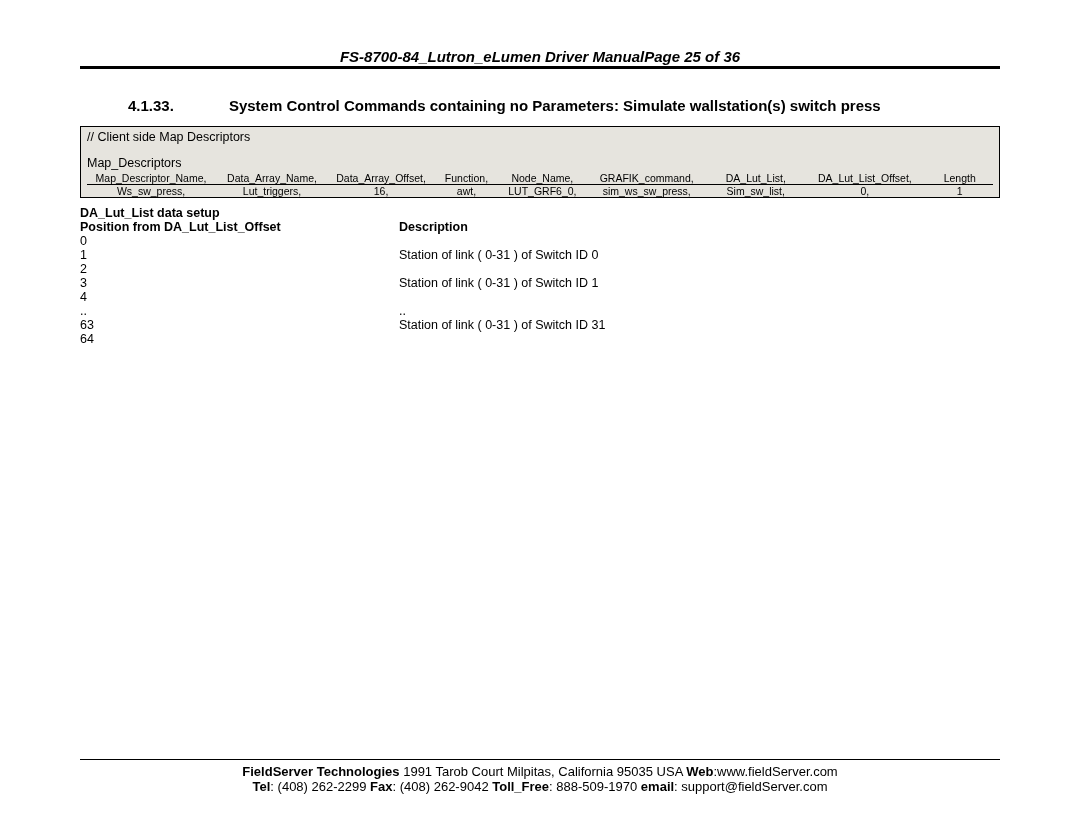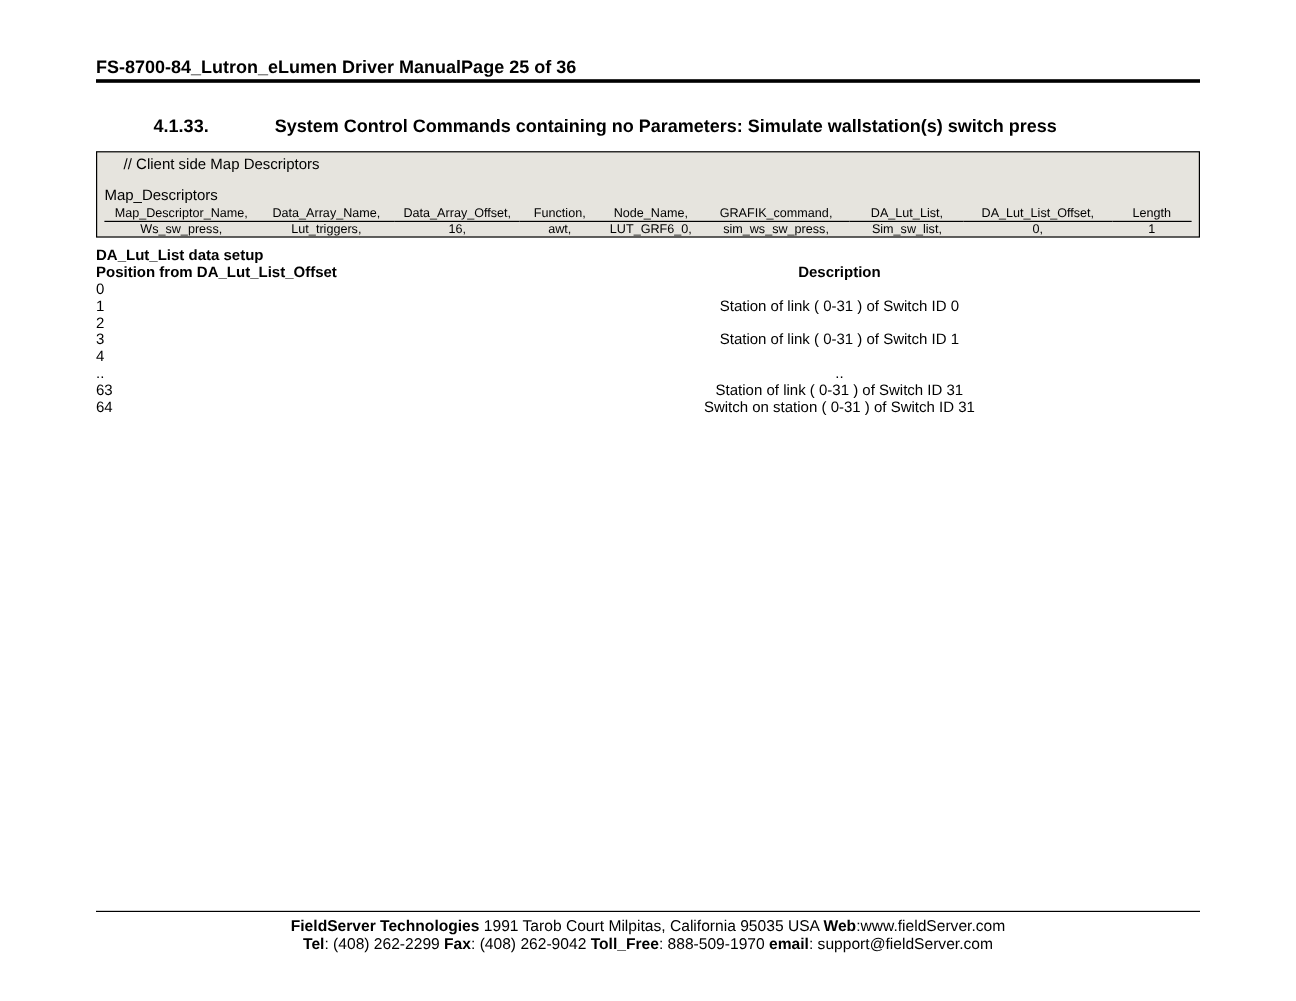--- a/index.html
+++ b/index.html
@@ -11,24 +11,25 @@
   }
   .page {
     width: 1080px;
     height: 834px;
     box-sizing: border-box;
     padding: 48px 80px 40px 80px;
     position: relative;
   }
   .header-row {
     display: flex;
-    justify-content: flex-start;
+    justify-content: center;
     font-weight: bold;
     font-size: 15px;
     margin-bottom: 1px;
+    font-style: italic;
   }
   .header-rule {
     border: none;
     border-top: 3px solid #000;
     margin: 0 0 28px 0;
   }
   .section-heading {
     font-weight: bold;
     font-size: 15px;
     margin: 0 0 12px 0;
@@ -38,21 +39,21 @@
     margin-left: 48px;
     margin-right: 55px;
   }
   .map-box {
     border: 1px solid #000;
     background: #e6e4de;
     padding: 3px 6px 0px 6px;
     font-size: 12px;
   }
   .map-comment {
-    margin: 0 0 12px 16px;
+    margin: 0 0 12px 0;
     font-size: 12.5px;
   }
   .map-title {
     margin: 0 0 2px 0;
     font-size: 12.5px;
   }
   .map-table {
     width: 100%;
     border-collapse: collapse;
     font-size: 10.5px;
@@ -69,21 +70,21 @@
   }
   .data-setup {
     font-size: 12.5px;
     margin-top: 8px;
   }
   .data-setup .b { font-weight: bold; }
   .two-col {
     display: flex;
   }
   .two-col .colA { width: 319px; flex-shrink:0;}
-  .two-col .colB { flex: 1; text-align: center; }
+  .two-col .colB { flex: 1; }
   .note {
     font-size: 12.5px;
     margin-top: 14px;
     line-height: 1.2;
   }
   .footer {
     position: absolute;
     left: 80px;
     right: 80px;
     bottom: 40px;
@@ -179,21 +180,20 @@
     <div class="two-col">
         <div class="colA">..</div>
         <div class="colB">..</div>
       </div>
     <div class="two-col">
         <div class="colA">63</div>
         <div class="colB">Station of link ( 0-31 ) of Switch ID 31</div>
       </div>
     <div class="two-col">
         <div class="colA">64</div>
-        <div class="colB">Switch on station ( 0-31 ) of Switch ID 31</div>
       </div>
   </div>
 
 
   <div class="footer">
     <hr class="footer-rule">
     <div>
       <span class="b">FieldServer Technologies</span><span> 1991 Tarob Court Milpitas, California 95035 USA  </span><span class="b">Web</span><span>:www.fieldServer.com</span>
     </div>
     <div>

